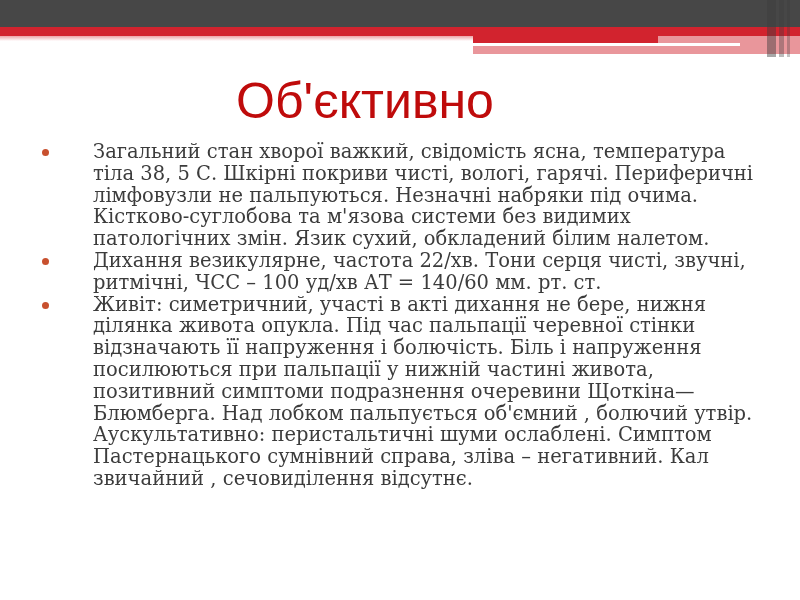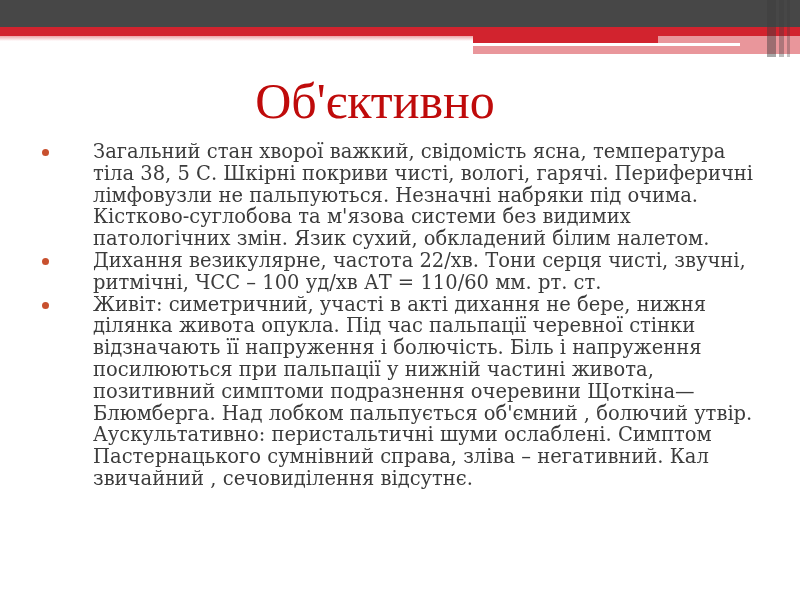--- a/index.html
+++ b/index.html
@@ -26,25 +26,25 @@
   .red-ext    { top: 36px; left: 473px; width: 185px; height: 7px;  background: #d2232e; }
   .white-line { top: 43px; left: 473px; width: 267px; height: 3px;  background: #ffffff; }
   .vstripe-1  { top: 0; left: 767px; width: 9px; height: 57px; background: rgba(60,60,60,0.45); }
   .vstripe-2  { top: 0; left: 779px; width: 5px; height: 57px; background: rgba(60,60,60,0.35); }
   .vstripe-3  { top: 0; left: 787px; width: 3px; height: 57px; background: rgba(60,60,60,0.30); }
 
   
   .title {
     position: absolute;
     top: 66px;
-    left: 10px;
+    left: 0;
     width: 730px;
     margin: 0;
     text-align: center;
-    font-family: Liberation Serif, serif;
+    font-family: Liberation Sans, sans-serif;
     font-weight: 400;
     font-size: 50px;
     line-height: 70px;
     color: #bf0b0b;
   }
 
   
   .content {
     position: absolute;
     top: 141px;
@@ -91,21 +91,21 @@
 
   <h1 class="title">Об'єктивно</h1>
 
   <ul class="content">
     <li>
       <span class="bullet-dot"></span>
       <span>Загальний стан хворої важкий, свідомість ясна, температура тіла 38, 5 С. Шкірні покриви чисті, вологі, гарячі. Периферичні лімфовузли не пальпуються. Незначні набряки під очима. Кістково-суглобова та м'язова системи без видимих патологічних змін. Язик сухий, обкладений білим налетом.</span>
     </li>
     <li>
       <span class="bullet-dot"></span>
-      <span>Дихання везикулярне, частота 22/хв. Тони серця чисті, звучні, ритмічні, ЧСС – 100 уд/хв АТ = 110/60 мм. рт. ст.</span>
+      <span>Дихання везикулярне, частота 22/хв. Тони серця чисті, звучні, ритмічні, ЧСС – 100 уд/хв АТ = 140/60 мм. рт. ст.</span>
     </li>
     <li>
       <span class="bullet-dot"></span>
       <span>Живіт:  симетричний, участі в акті дихання не бере, нижня ділянка живота опукла. Під час пальпації черевної стінки відзначають її напруження і болючість. Біль і напруження посилюються при пальпації у нижній частині живота, позитивний симптоми подразнення очеревини Щоткіна—Блюмберга. Над лобком пальпується об'ємний , болючий утвір. Аускультативно: перистальтичні шуми ослаблені.  Симптом Пастернацького сумнівний справа, зліва – негативний. Кал звичайний , сечовиділення відсутнє.</span>
     </li>
   </ul>
 
 </div>
 
 </body></html>

